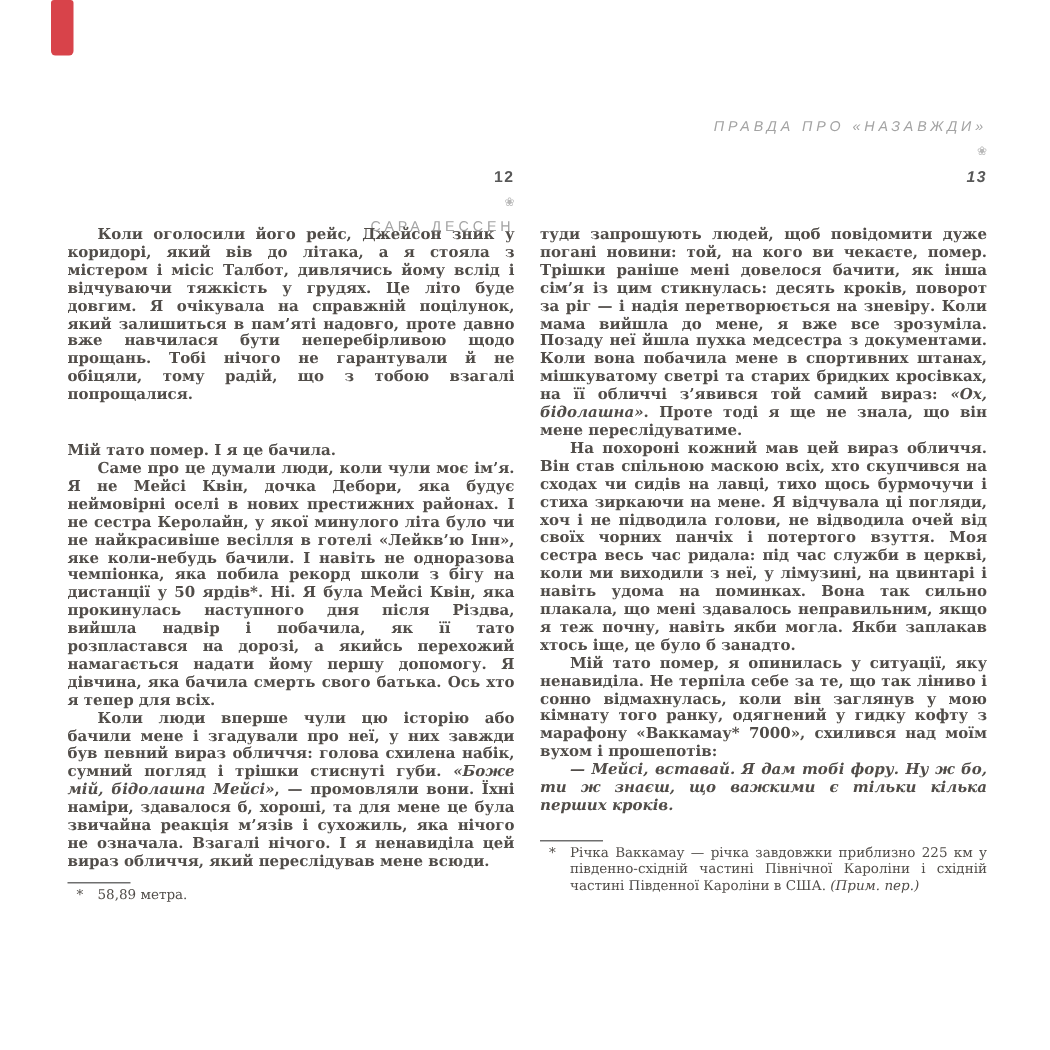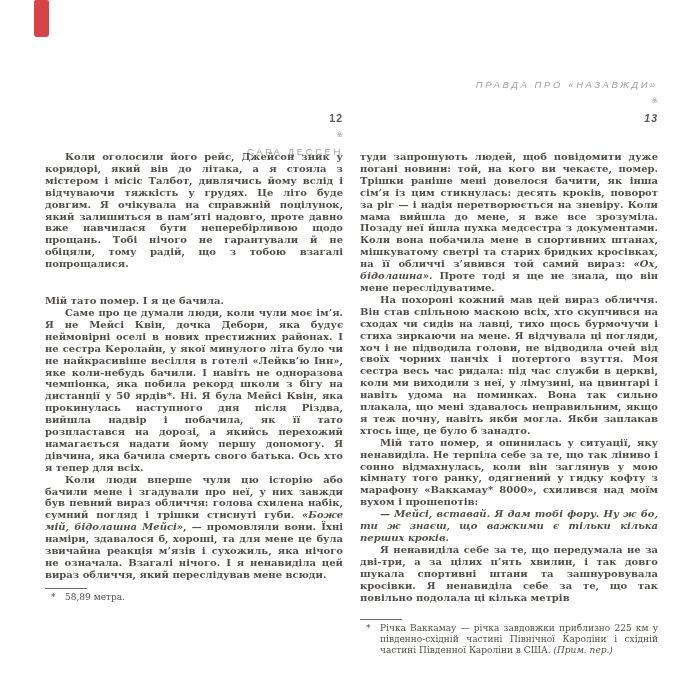--- a/index.html
+++ b/index.html
@@ -83,23 +83,22 @@
 
   <div class="page page-right">
     <div class="running-head right">
       <span>ПРАВДА ПРО «НАЗАВЖДИ»</span>
       <span class="ornament">❀</span>
       <span class="page-number">13</span>
     </div>
     <div class="body" id="body-right">
         <p class="flush"><span>туди запрошують людей, щоб повідомити дуже погані новини: той, на кого ви чекаєте, помер. Трішки раніше мені довелося бачити, як інша сім’я із цим стикнулась: десять кроків, поворот за ріг — і надія перетворюється на зневіру. Коли мама вийшла до мене, я вже все зрозуміла. Позаду неї йшла пухка медсестра з документами. Коли вона побачила мене в спортивних штанах, мішкуватому светрі та старих бридких кросівках, на її обличчі з’явився той самий вираз: </span><span style="font-style: italic;">«Ох, бідолашна»</span><span>. Проте тоді я ще не знала, що він мене переслідуватиме.</span></p>
         <p class="indent"><span>На похороні кожний мав цей вираз обличчя. Він став спільною маскою всіх, хто скупчився на сходах чи сидів на лавці, тихо щось бурмочучи і стиха зиркаючи на мене. Я відчувала ці погляди, хоч і не підводила голови, не відводила очей від своїх чорних панчіх і потертого взуття. Моя сестра весь час ридала: під час служби в церкві, коли ми виходили з неї, у лімузині, на цвинтарі і навіть удома на поминках. Вона так сильно плакала, що мені здавалось неправильним, якщо я теж почну, навіть якби могла. Якби заплакав хтось іще, це було б занадто.</span></p>
-        <p class="indent"><span>Мій тато помер, я опинилась у ситуації, яку ненавиділа. Не терпіла себе за те, що так ліниво і сонно відмахнулась, коли він заглянув у мою кімнату того ранку, одягнений у гидку кофту з марафону «Ваккамау* 8000», схилився над моїм вухом і прошепотів:</span></p>
+        <p class="indent"><span>Мій тато помер, я опинилась у ситуації, яку ненавиділа. Не терпіла себе за те, що так ліниво і сонно відмахнулась, коли він заглянув у мою кімнату того ранку, одягнений у гидку кофту з марафону «Ваккамау* 7000», схилився над моїм вухом і прошепотів:</span></p>
         <p class="indent"><span style="font-style: italic;">— Мейсі, вставай. Я дам тобі фору. Ну ж бо, ти ж знаєш, що важкими є тільки кілька перших кроків.</span></p>
-        <p class="indent"><span>Я ненавиділа себе за те, що передумала не за дві-три, а за цілих п’ять хвилин, і так довго шукала спортивні штани та зашнуровувала кросівки. Я ненавиділа себе за те, що так повільно подолала ці кілька метрів</span></p>
       </div>
     <div class="footnote right-fn">
       <div class="fn-rule"></div>
       <div class="fn-row">
         <span class="fn-marker">*</span>
         <span class="fn-text" id="fn-right"><span>Річка Ваккамау — річка завдовжки приблизно 225 км у південно-східній частині Північної Кароліни і східній частині Південної Кароліни в США. </span><span style="font-style: italic;">(Прим. пер.)</span></span>
       </div>
     </div>
   </div>
 

